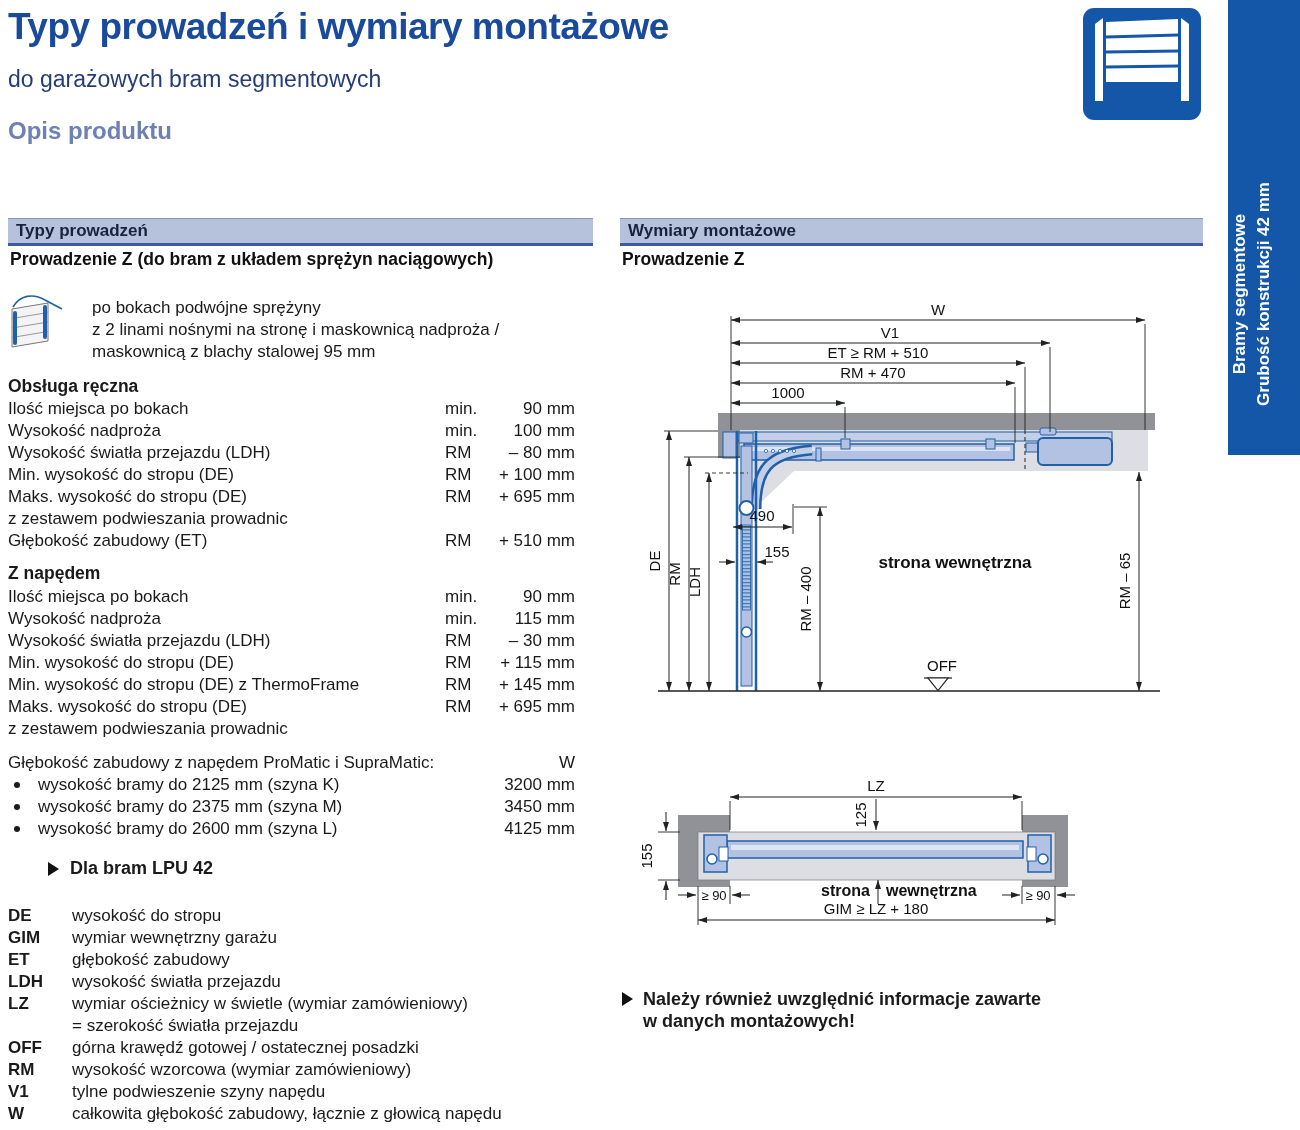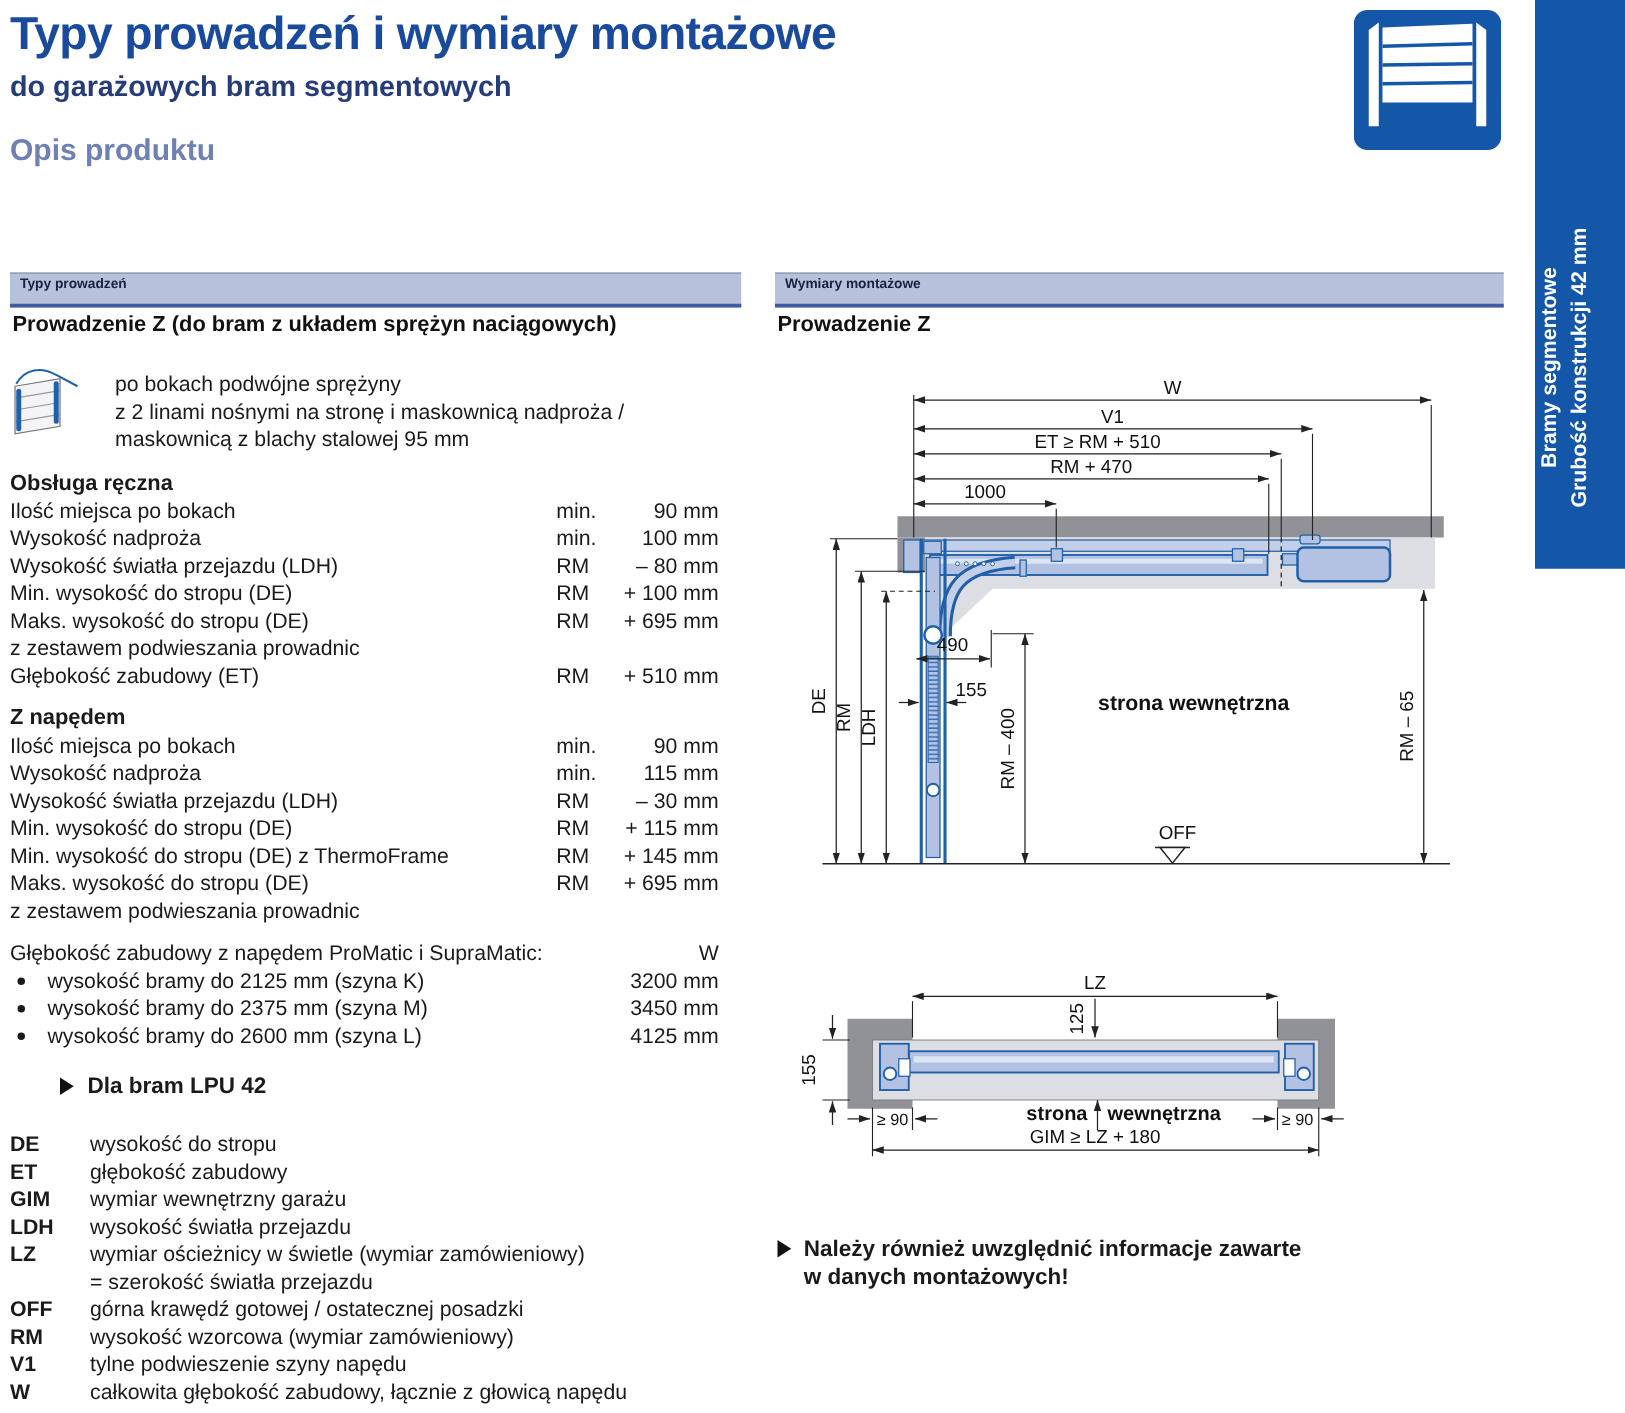--- a/index.html
+++ b/index.html
@@ -1,25 +1,25 @@
 <!DOCTYPE html>
 <html><head>
 <meta charset="utf-8">
 <style>
   html,body{margin:0;padding:0;background:#fff;}
   .page{position:relative;width:1300px;height:1130px;background:#fff;overflow:hidden;
         font-family:"Liberation Sans",sans-serif;color:#1a1a1a;}
   .abs{position:absolute;}
   
   .h-title{font-size:37px;font-weight:bold;color:#1a4a9c;letter-spacing:-.5px;line-height:1.05;}
-  .h-sub{font-size:23px;font-weight:bold;color:#253c78;margin-top:9px;}
+  .h-sub{font-size:23px;font-weight:normal;color:#253c78;margin-top:19px;}
   .h-opis{font-size:24px;font-weight:bold;color:#6e80b4;margin-top:24px;}
   
   .bar{height:22px;background:#b6c1db;border-top:1px solid #8b95ad;border-bottom:3px solid #4059a3;
-       font-size:11px;font-weight:bold;color:#16233f;padding:2px 0 0 8px;box-sizing:content-box;}
+       font-size:17px;font-weight:bold;color:#16233f;padding:2px 0 0 8px;box-sizing:content-box;}
   .subhead{font-size:17.5px;font-weight:bold;color:#111;}
   
   .sect{font-size:17.5px;font-weight:bold;}
   .trow{display:flex;width:569px;line-height:22px;font-size:17px;}
   .tlabel{width:437px;}
   .tref{width:50px;}
   .tval{flex:1;text-align:right;padding-right:2px;}
   .drow{display:flex;width:569px;line-height:22px;font-size:17px;}
   .dbullet{width:30px;position:relative;}
   .dbullet i{position:absolute;left:6px;top:8px;width:6px;height:6px;border-radius:50%;background:#1a1a1a;}
@@ -203,26 +203,26 @@
     <span class="tri"></span>
     <span>Dla bram LPU 42</span>
   </div>
 
   <div class="abs" style="left:8px;top:905px;">
     <div class="lrow">
         <span class="lterm">DE</span>
         <span class="ldef">wysokość do stropu</span>
       </div>
     <div class="lrow">
+        <span class="lterm">GIM</span>
+        <span class="ldef">wymiar wewnętrzny garażu</span>
+      </div>
+    <div class="lrow">
         <span class="lterm">ET</span>
         <span class="ldef">głębokość zabudowy</span>
-      </div>
-    <div class="lrow">
-        <span class="lterm">GIM</span>
-        <span class="ldef">wymiar wewnętrzny garażu</span>
       </div>
     <div class="lrow">
         <span class="lterm">LDH</span>
         <span class="ldef">wysokość światła przejazdu</span>
       </div>
     <div class="lrow">
         <span class="lterm">LZ</span>
         <span class="ldef">wymiar ościeżnicy w świetle (wymiar zamówieniowy)</span>
       </div>
     <div class="lrow">

